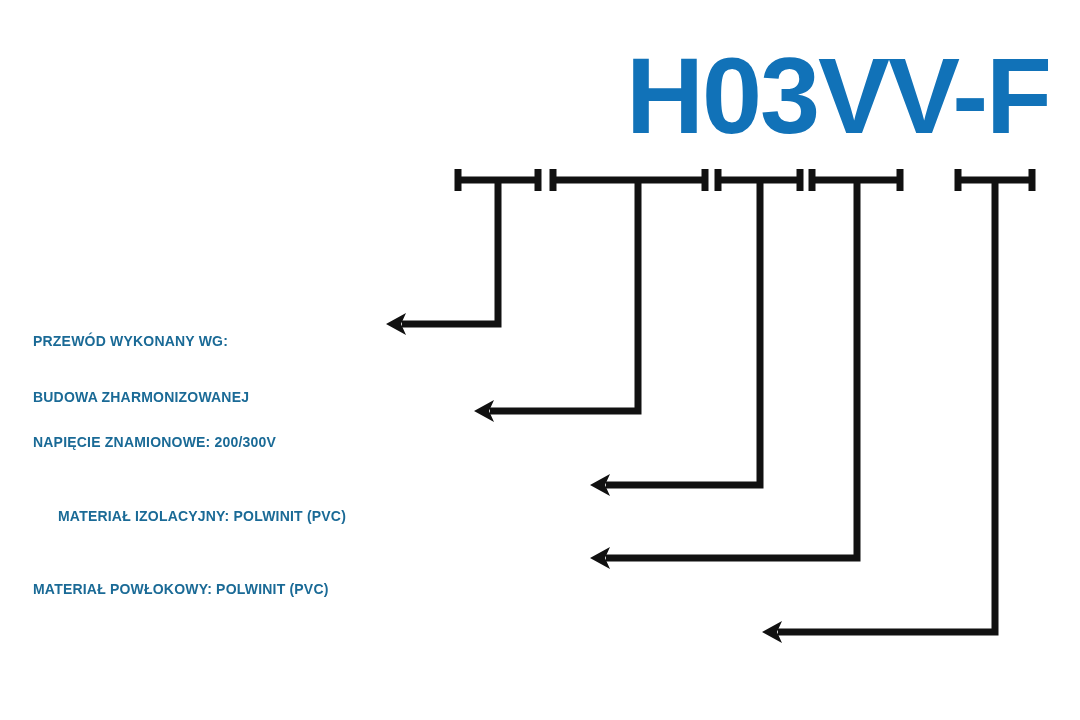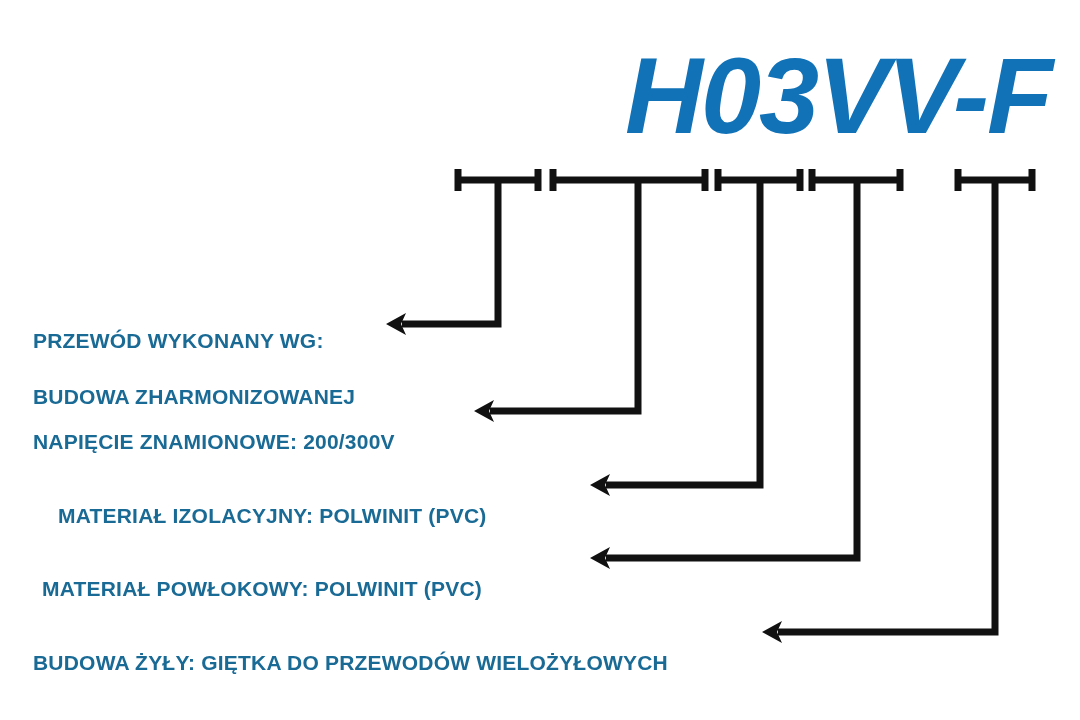--- a/index.html
+++ b/index.html
@@ -26,34 +26,33 @@
     font-size: 108px;
     font-weight: 700;
     letter-spacing: -2px;
     color: #1172b8;
     line-height: 1.15;
     white-space: pre;
   }
   #title-inner {
     display: inline-block;
     transform: translateX(298px);
-    font-style: italic;
   }
   #svg-lines {
     position: absolute;
     left: 0;
     top: 0;
     width: 1080px;
     height: 720px;
   }
   .label {
     position: absolute;
     color: #1a6a96;
     font-family: "Liberation Sans", sans-serif;
-    font-size: 21px;
+    font-size: 14px;
     font-weight: 700;
     letter-spacing: 0.2px;
     line-height: 28px;
     white-space: pre-line;
     text-align: left;
   }
   .label-line {
     display: block;
   }
 </style>
@@ -104,21 +103,18 @@
   </div>
 
   <div class="label" style="left:33px; top:400px;">
     <span class="label-line">NAPIĘCIE ZNAMIONOWE: 200/300V</span>
   </div>
 
   <div class="label" style="left:33px; top:474px;margin-left:25px;">
     <span class="label-line">MATERIAŁ IZOLACYJNY: POLWINIT (PVC)</span>
   </div>
 
-  <div class="label" style="left:42px; top:547px;">
+  <div class="label" style="left:33px; top:547px;">
     <span class="label-line">MATERIAŁ POWŁOKOWY: POLWINIT (PVC)</span>
   </div>
 
-  <div class="label" style="left:33px; top:621px;">
-    <span class="label-line">BUDOWA ŻYŁY: GIĘTKA DO PRZEWODÓW WIELOŻYŁOWYCH</span>
-  </div>
 
 </div>
 
 </body></html>

